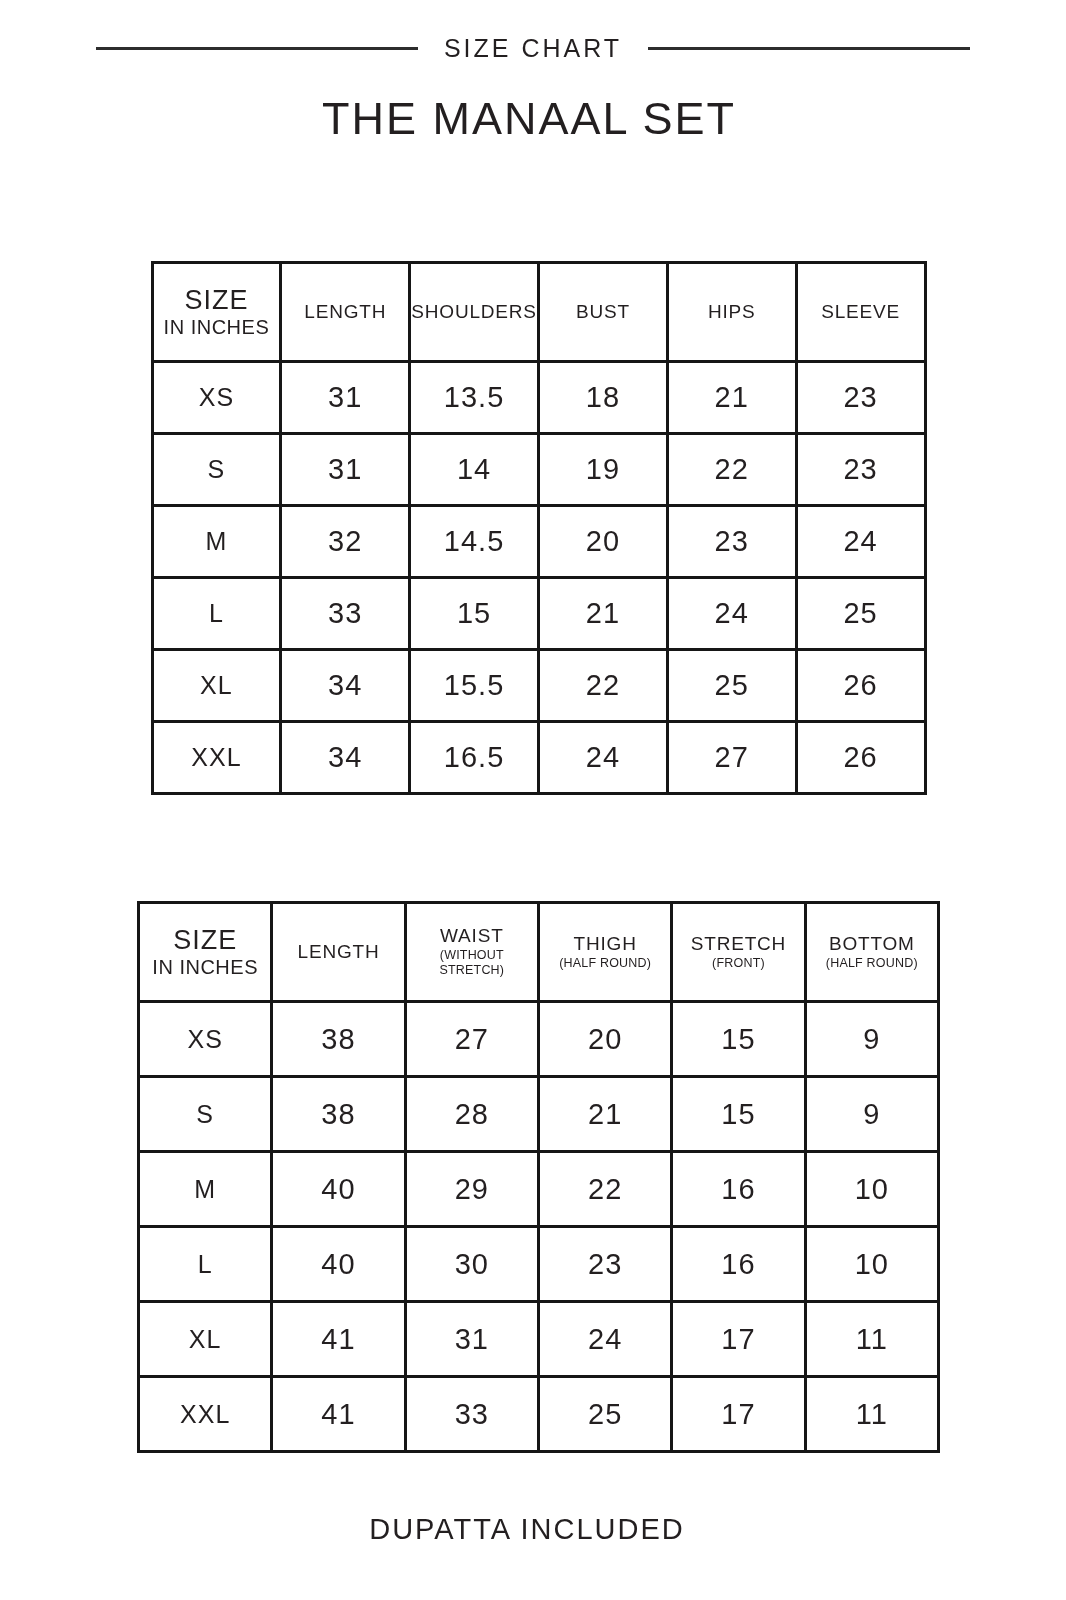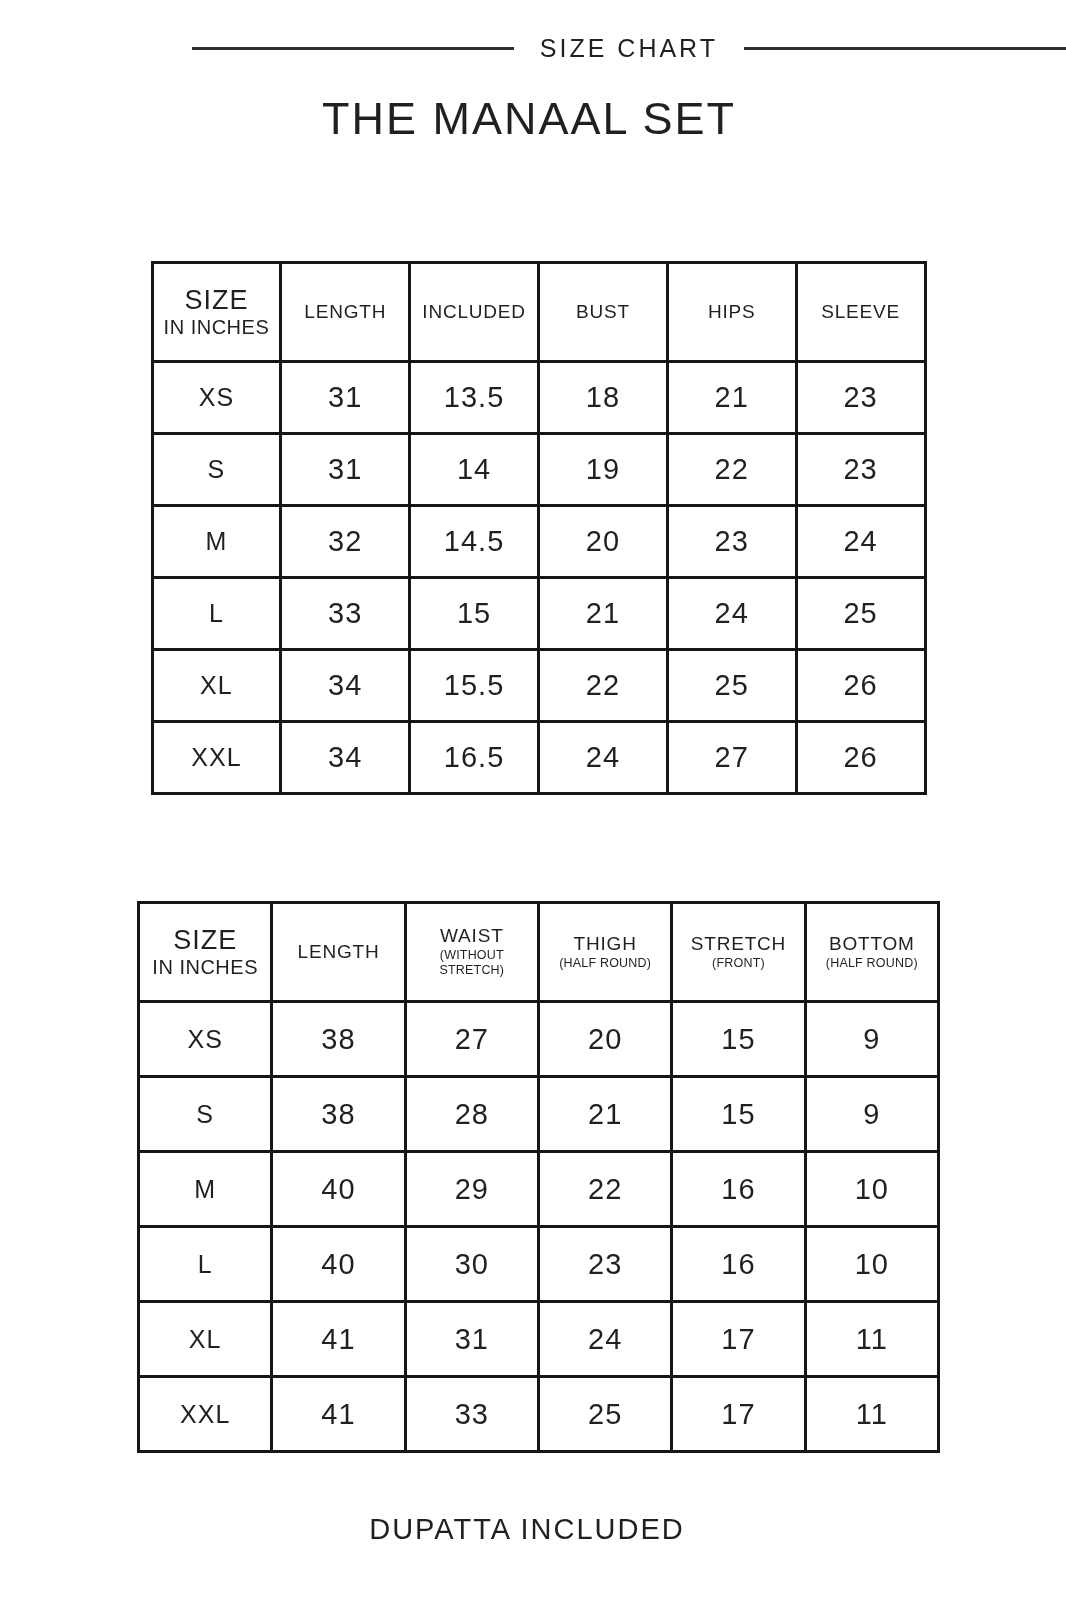--- a/index.html
+++ b/index.html
@@ -18,21 +18,21 @@
     height: 1600px;
     background: #ffffff;
   }
 
   
   .top-header {
     position: absolute;
     top: 34px; left: 0; right: 0;
     display: flex;
     align-items: center;
-    justify-content: flex-end;
+    justify-content: center;
     gap: 26px;
   }
   .rule {
     display: inline-block;
     height: 3px;
     width: 322px;
     background: #2d2d2d;
   }
   .header-label {
     font-size: 25px;
@@ -129,21 +129,21 @@
         <thead>
           <tr class="header-row">
             <th class="corner-cell">
               <span class="corner-line1">SIZE</span>
               <span class="corner-line2">IN INCHES</span>
             </th>
             <th class="col-header">
               <span class="col-label">LENGTH</span>
             </th>
             <th class="col-header">
-              <span class="col-label">INCLUDED</span>
+              <span class="col-label">SHOULDERS</span>
             </th>
             <th class="col-header">
               <span class="col-label">BUST</span>
             </th>
             <th class="col-header">
               <span class="col-label">HIPS</span>
             </th>
             <th class="col-header">
               <span class="col-label">SLEEVE</span>
             </th>

